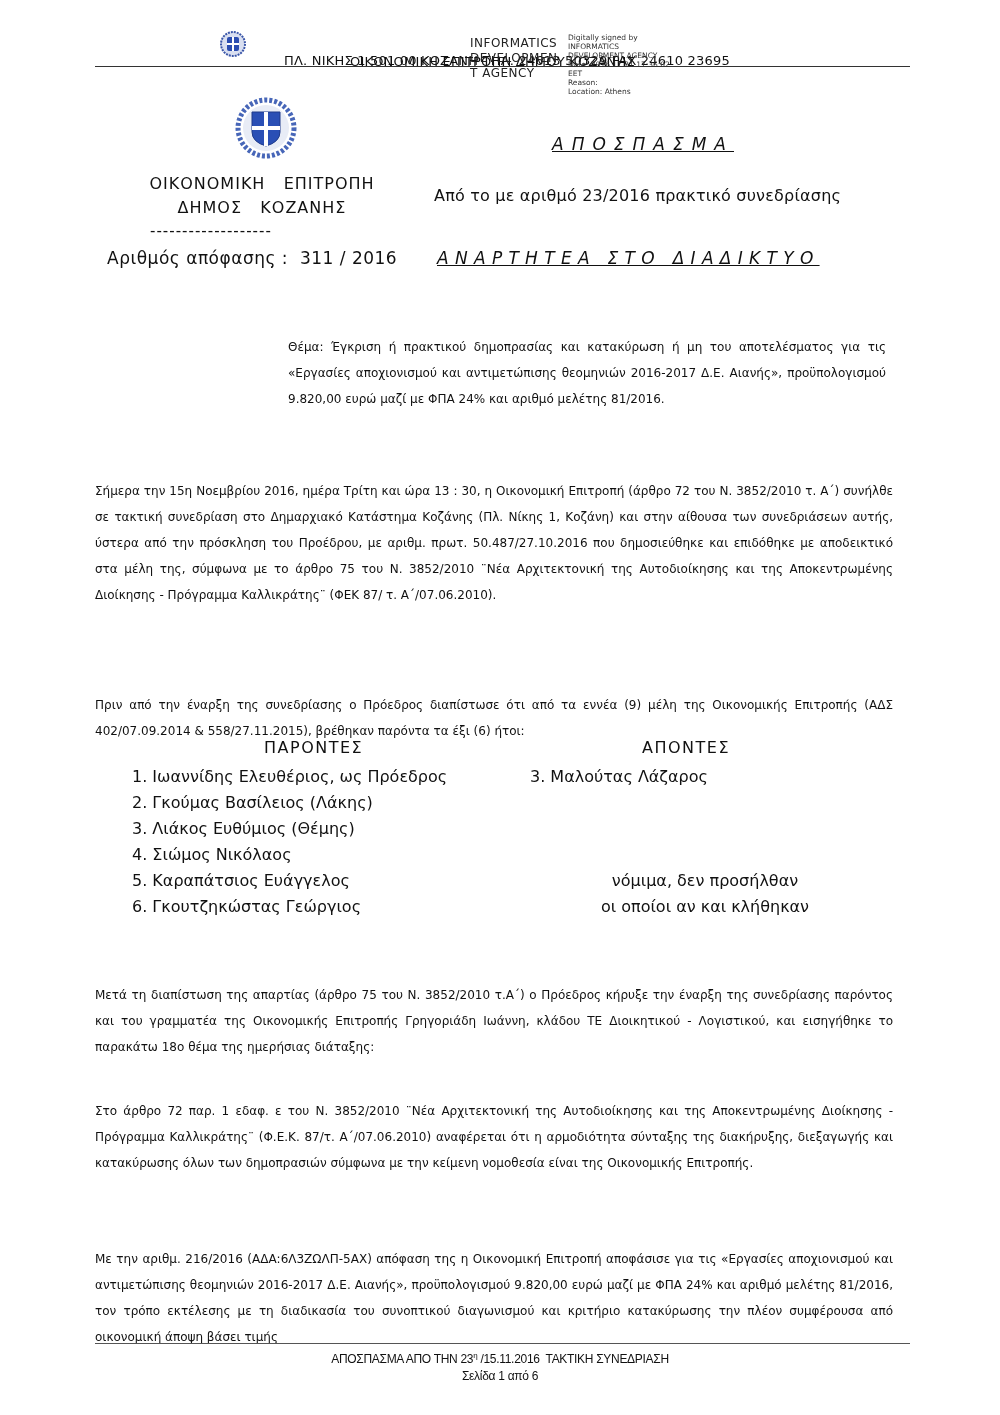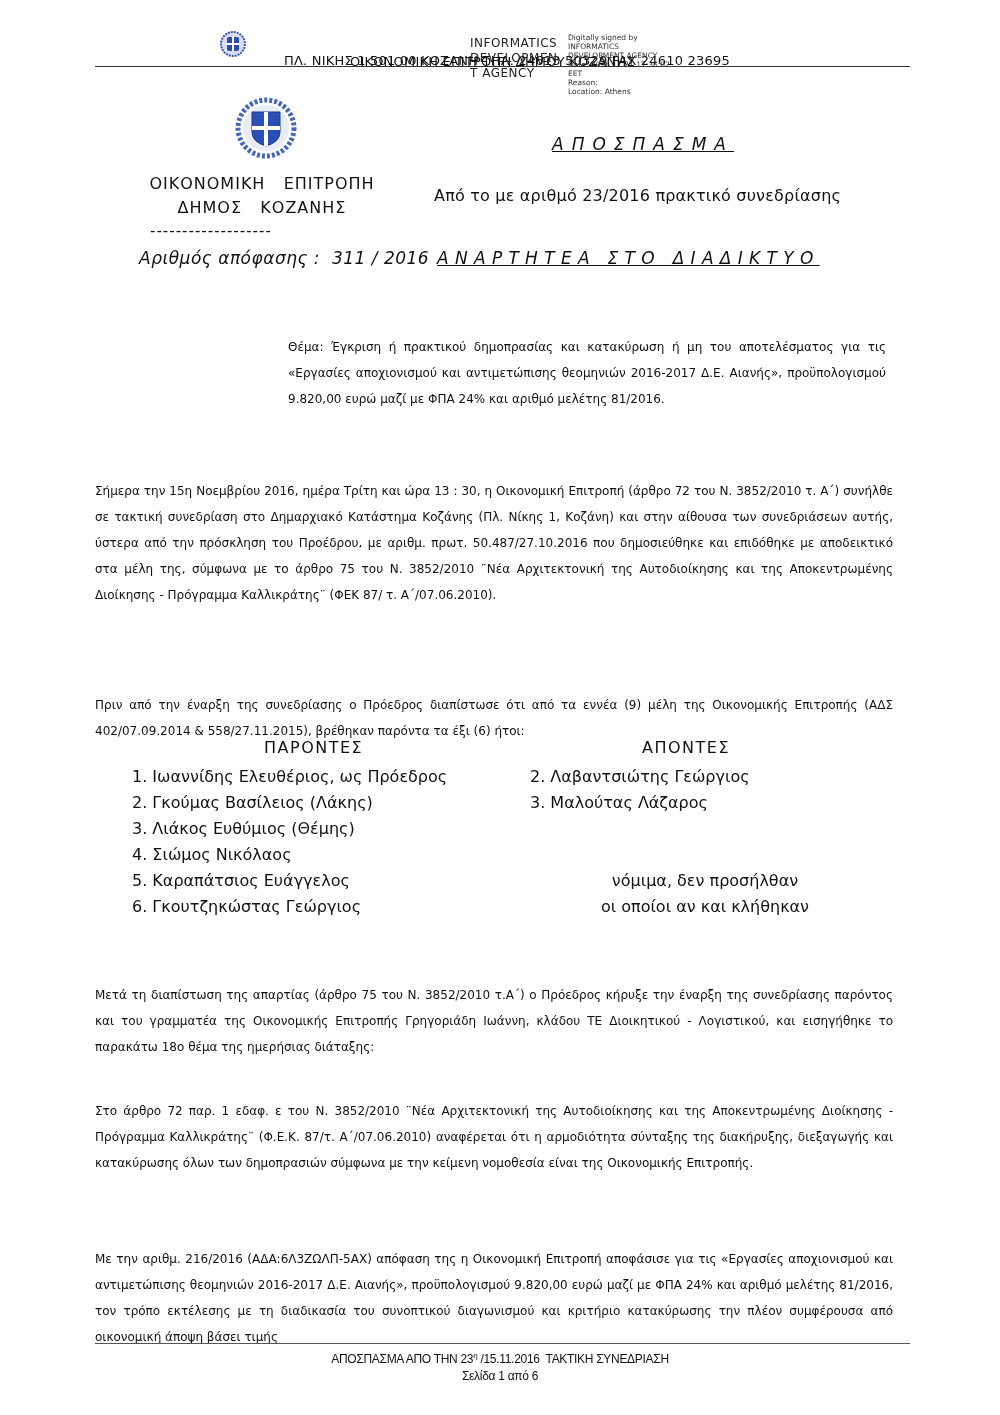--- a/index.html
+++ b/index.html
@@ -14,21 +14,21 @@
   .hdr-line1 { left: 350px; top: 29px; margin-top: 25px; }
   .hdr-line2 { left: 284px; top: 53px; text-decoration: underline; }
   .hdr-rule { position: absolute; left: 95px; top: 66px; width: 815px; height: 1px; background: #333; }
   .sig-big { position: absolute; left: 470px; top: 36px; font-size: 12px; line-height: 15px; letter-spacing: 0.5px; color: #222; }
   .sig-small { position: absolute; left: 568px; top: 33px; font-size: 7.5px; line-height: 9px; color: #333; }
   .emblem svg { display: block; }
   .org-block { position: absolute; left: 112px; top: 172px; width: 300px; text-align: center; font-size: 16px; line-height: 24px; letter-spacing: 1px; }
   .org-dash { position: absolute; left: 150px; top: 222px; font-size: 15px; letter-spacing: 1px; }
   .extract-title { position: absolute; left: 552px; top: 134px; font-size: 17px; font-style: italic; letter-spacing: 8px; text-decoration: underline; }
   .minutes-ref { position: absolute; left: 434px; top: 186px; font-size: 16px; letter-spacing: 0.2px; }
-  .decision-no { position: absolute; left: 107px; top: 248px; font-size: 17px; font-style: italic; letter-spacing: 0.5px; margin-left: 32px; }
+  .decision-no { position: absolute; left: 107px; top: 248px; font-size: 17px; letter-spacing: 0.5px; }
   .publish { position: absolute; left: 437px; top: 248px; font-size: 17px; font-style: italic; letter-spacing: 6.3px; text-decoration: underline; }
   .para { position: absolute; font-size: 12px; line-height: 26px; text-align: justify; text-align-last: left; margin-top: 48px; }
   .subject { left: 288px; top: 286px; width: 598px; }
   .p1 { left: 95px; top: 430px; width: 798px; }
   .p2 { left: 95px; top: 644px; width: 798px; }
   .p3 { left: 95px; top: 934px; width: 798px; }
   .p4 { left: 95px; top: 1050px; width: 798px; }
   .p5 { left: 95px; top: 1198px; width: 798px; height: 130px; overflow: hidden; }
   .col-head { position: absolute; font-size: 16px; letter-spacing: 1.5px; }
   .present-head { left: 264px; top: 738px; }
@@ -102,21 +102,20 @@
   <li>1. Ιωαννίδης Ελευθέριος, ως Πρόεδρος</li>
   <li>2. Γκούμας Βασίλειος (Λάκης)</li>
   <li>3. Λιάκος Ευθύμιος (Θέμης)</li>
   <li>4. Σιώμος Νικόλαος</li>
   <li>5. Καραπάτσιος Ευάγγελος</li>
   <li>6. Γκουτζηκώστας Γεώργιος</li>
 </ul>
 
 <div class="col-head absent-head">ΑΠΟΝΤΕΣ</div>
 <ul class="list absent-list">
-  <li>2. Λαβαντσιώτης Γεώργιος</li>
   <li>3. Μαλούτας Λάζαρος</li>
 </ul>
 <div class="absent-note">
   <div>νόμιμα, δεν προσήλθαν</div>
   <div>οι οποίοι αν και κλήθηκαν</div>
 </div>
 
 <div class="para p3">Μετά τη διαπίστωση της απαρτίας (άρθρο 75 του Ν. 3852/2010 τ.Α΄) ο Πρόεδρος κήρυξε την έναρξη της συνεδρίασης παρόντος και του γραμματέα της Οικονομικής Επιτροπής Γρηγοριάδη Ιωάννη, κλάδου ΤΕ Διοικητικού - Λογιστικού, και εισηγήθηκε το παρακάτω 18ο θέμα της ημερήσιας διάταξης:</div>
 <div class="para p4">Στο άρθρο 72 παρ. 1 εδαφ. ε του Ν. 3852/2010 ¨Νέα Αρχιτεκτονική της Αυτοδιοίκησης και της Αποκεντρωμένης Διοίκησης - Πρόγραμμα Καλλικράτης¨ (Φ.Ε.Κ. 87/τ. Α΄/07.06.2010) αναφέρεται ότι η αρμοδιότητα σύνταξης της διακήρυξης, διεξαγωγής και κατακύρωσης όλων των δημοπρασιών σύμφωνα με την κείμενη νομοθεσία είναι της Οικονομικής Επιτροπής.</div>
 <div class="para p5">Με την αριθμ. 216/2016 (ΑΔΑ:6Λ3ΖΩΛΠ-5ΑΧ) απόφαση της η Οικονομική Επιτροπή αποφάσισε για τις «Εργασίες αποχιονισμού και αντιμετώπισης θεομηνιών 2016-2017 Δ.Ε. Αιανής», προϋπολογισμού 9.820,00 ευρώ μαζί με ΦΠΑ 24% και αριθμό μελέτης 81/2016, τον τρόπο εκτέλεσης με τη διαδικασία του συνοπτικού διαγωνισμού και κριτήριο κατακύρωσης την πλέον συμφέρουσα από οικονομική άποψη βάσει τιμής</div>

